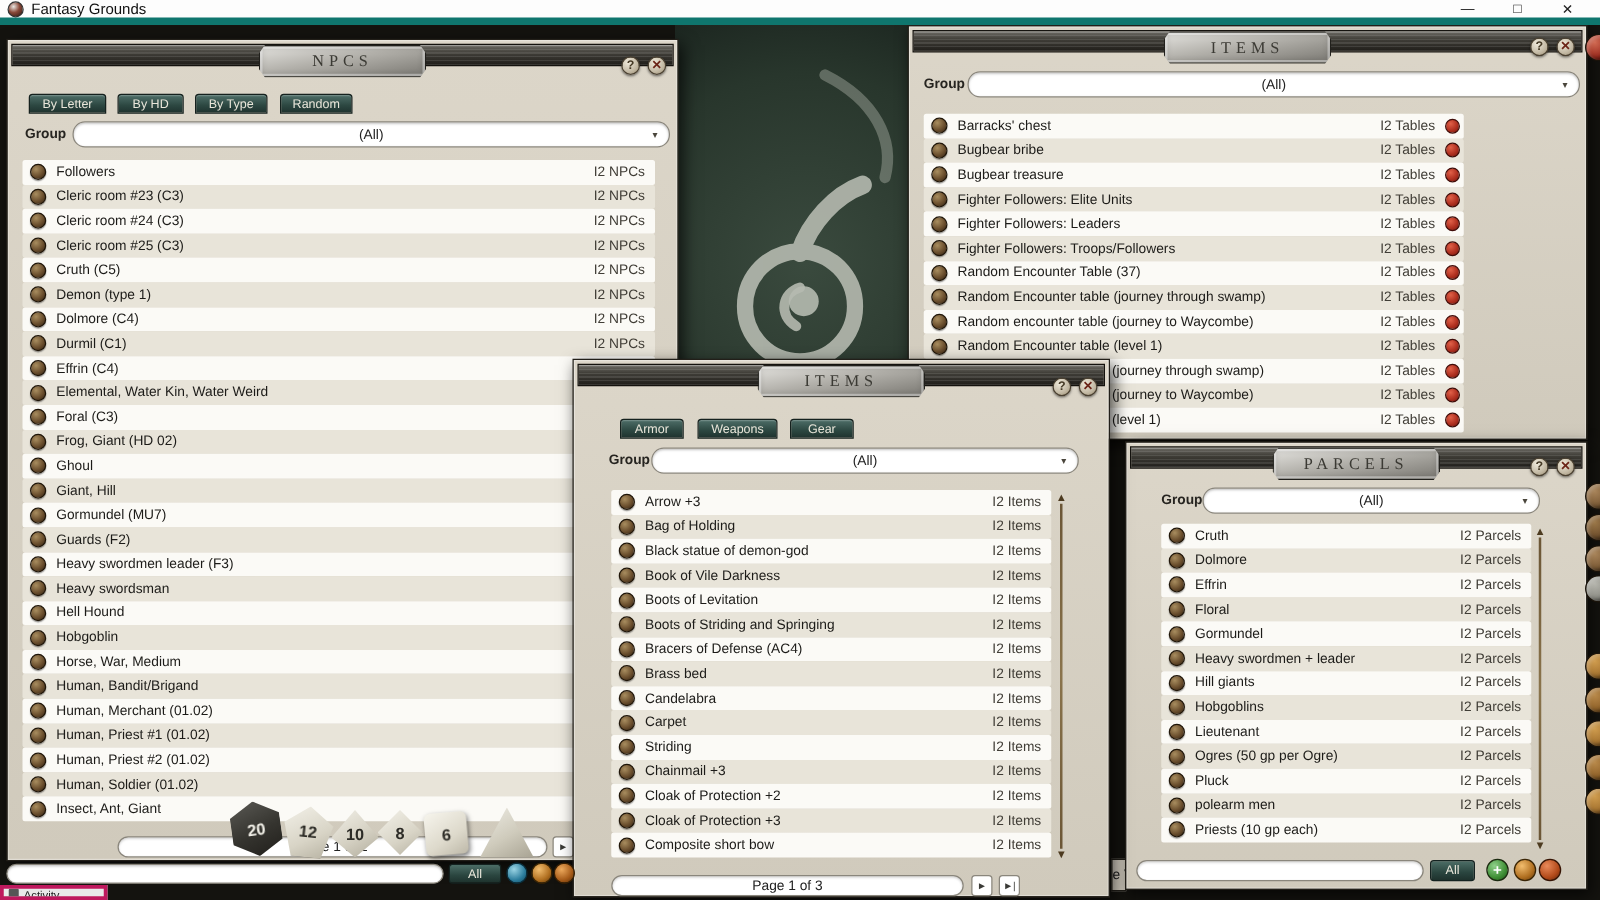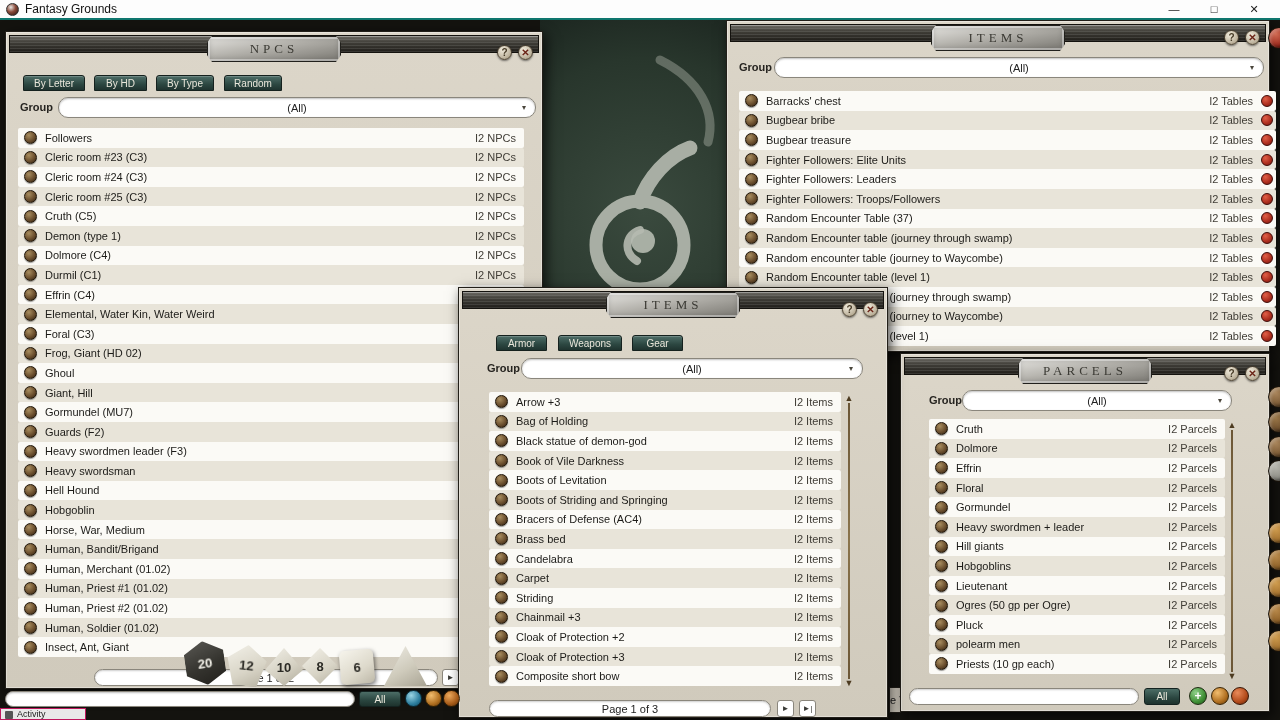--- a/index.html
+++ b/index.html
@@ -1,20 +1,20 @@
 <!DOCTYPE html>
 <html><head>
 <meta charset="utf-8">
 <style>
   *{margin:0;padding:0;box-sizing:border-box}
   html,body{background:#000}
   .stage{position:relative;width:1280px;height:720px;overflow:hidden;background:#14130f;font-family:"Liberation Sans",sans-serif}
 
   
-  .titlebar{position:absolute;left:0;top:0;width:1280px;height:20px;background:#fdfdfd;border-bottom:2px solid #0f766e;z-index:10;display:flex;align-items:center;gap:6px;padding:0 6px;font-size:12px;color:#111}
+  .titlebar{position:absolute;left:0;top:0;width:1280px;height:20px;background:#fdfdfd;border-bottom:6px solid #0f766e;z-index:10;display:flex;align-items:center;gap:6px;padding:0 6px;font-size:12px;color:#111}
   .app-icon{width:13px;height:13px;border-radius:50%;background:radial-gradient(circle at 35% 30%,#e8e6e2,#8a4a3a 45%,#24100c);border:1px solid #333}
   .os-btns{margin-left:auto;display:flex}
   .os-btn{width:40px;text-align:center;font-size:11px;color:#222;cursor:default}
 
   
   .bg-green{position:absolute;left:540px;top:20px;width:190px;height:272px;z-index:0;background:radial-gradient(circle at 55% 70%,#3a4a3e,#28362c 70%,#1c2620)}
 
   
   .fg-window{position:absolute;background:linear-gradient(180deg,#dcd6c9,#d0cabc);border:1px solid #221f19;box-shadow:3px 4px 12px rgba(0,0,0,.7),inset 0 0 0 1px rgba(255,255,255,.35)}
   .deco-bar{position:absolute;left:3px;right:3px;top:3px;height:18px;border:1px solid #14120e;background:repeating-linear-gradient(180deg,rgba(255,255,255,.10) 0 1px,rgba(0,0,0,0) 1px 3px),linear-gradient(180deg,#6e6c66,#403e38 40%,#201e1a);box-shadow:inset 0 1px 0 rgba(255,255,255,.25)}
@@ -69,21 +69,21 @@
   .win-npcs .group-label{left:14px;top:69px}
   .win-npcs .dropdown{left:52px;top:65px;width:478px}
   .win-tables .group-label{left:12px;top:40px}
   .win-tables .dropdown{left:47px;top:36px;width:490px}
   .win-items .group-label{left:28px;top:74px}
   .win-items .dropdown{left:62px;top:70px;width:342px}
   .win-parcels .group-label{left:28px;top:40px}
   .win-parcels .dropdown{left:61px;top:36px;width:270px}
 
   .win-npcs .list{left:12px;top:96px;width:506px}
-  .win-tables .list{left:12px;top:70px;width:537px}
+  .win-tables .list{left:12px;top:70px;width:432px}
   .win-items .list{left:30px;top:104px;width:352px}
   .win-parcels .list{left:28px;top:65px;width:296px}
 
   .win-npcs .page-bar{left:88px;top:637px;width:344px}
   .win-npcs .nav-next{left:436px;top:637px}
   .win-items .page-bar{left:30px;top:412px;width:282px}
   .win-items .nav-next{left:318px;top:412px}
   .win-items .nav-last{left:340px;top:412px}
   .win-parcels .page-bar{left:8px;top:334px;width:230px}
   .win-parcels .all-btn{position:absolute;left:243px;top:334px;width:36px;height:17px}
@@ -120,21 +120,21 @@
   .st3{top:411px;background:radial-gradient(circle at 35% 30%,#9a7748,#6e4e2c 60%,#32220e)}
   .st4{top:436px;background:radial-gradient(circle at 35% 30%,#a8845a,#7b5a35 60%,#3a2710)}
   .st5{top:460px;background:radial-gradient(circle at 35% 30%,#b5b5ad,#8d8d85 60%,#4a4a44)}
   .st6{top:522px;background:radial-gradient(circle at 35% 30%,#cf9c4e,#a4722f 60%,#4e3210)}
   .st7{top:549px;background:radial-gradient(circle at 35% 30%,#b8894a,#8f6128 60%,#422a0c)}
   .st8{top:576px;background:radial-gradient(circle at 35% 30%,#cf9c4e,#a4722f 60%,#4e3210)}
   .st9{top:603px;background:radial-gradient(circle at 35% 30%,#b8894a,#8f6128 60%,#422a0c)}
   .st10{top:630px;background:radial-gradient(circle at 35% 30%,#cf9c4e,#a4722f 60%,#4e3210)}
 
   .frag{position:absolute;left:889px;top:687px;width:12px;height:26px;background:#d8d2c5;border:1px solid #221f19;border-right:none;z-index:1;overflow:hidden;font-size:11px;line-height:24px;color:#222;white-space:nowrap}
-  .activity{position:absolute;left:0;top:708px;width:86px;height:12px;background:#e9e9e9;border:1px solid #be185d;z-index:7;display:flex;align-items:flex-end;gap:4px;padding:0 4px;font-size:9px;color:#222;overflow:hidden}
+  .activity{position:absolute;left:0;top:708px;width:86px;height:12px;background:#e9e9e9;border:3px solid #be185d;z-index:7;display:flex;align-items:flex-start;gap:4px;padding:0 4px;font-size:9px;color:#222;overflow:hidden}
   .act-icon{width:8px;height:8px;background:#565656;border-radius:1px;flex:0 0 8px}
 </style>
 </head>
 <body>
 
 <div class="stage">
 
   <div class="titlebar">
     <span class="app-icon"></span>
     <span class="app-title">Fantasy Grounds</span>

